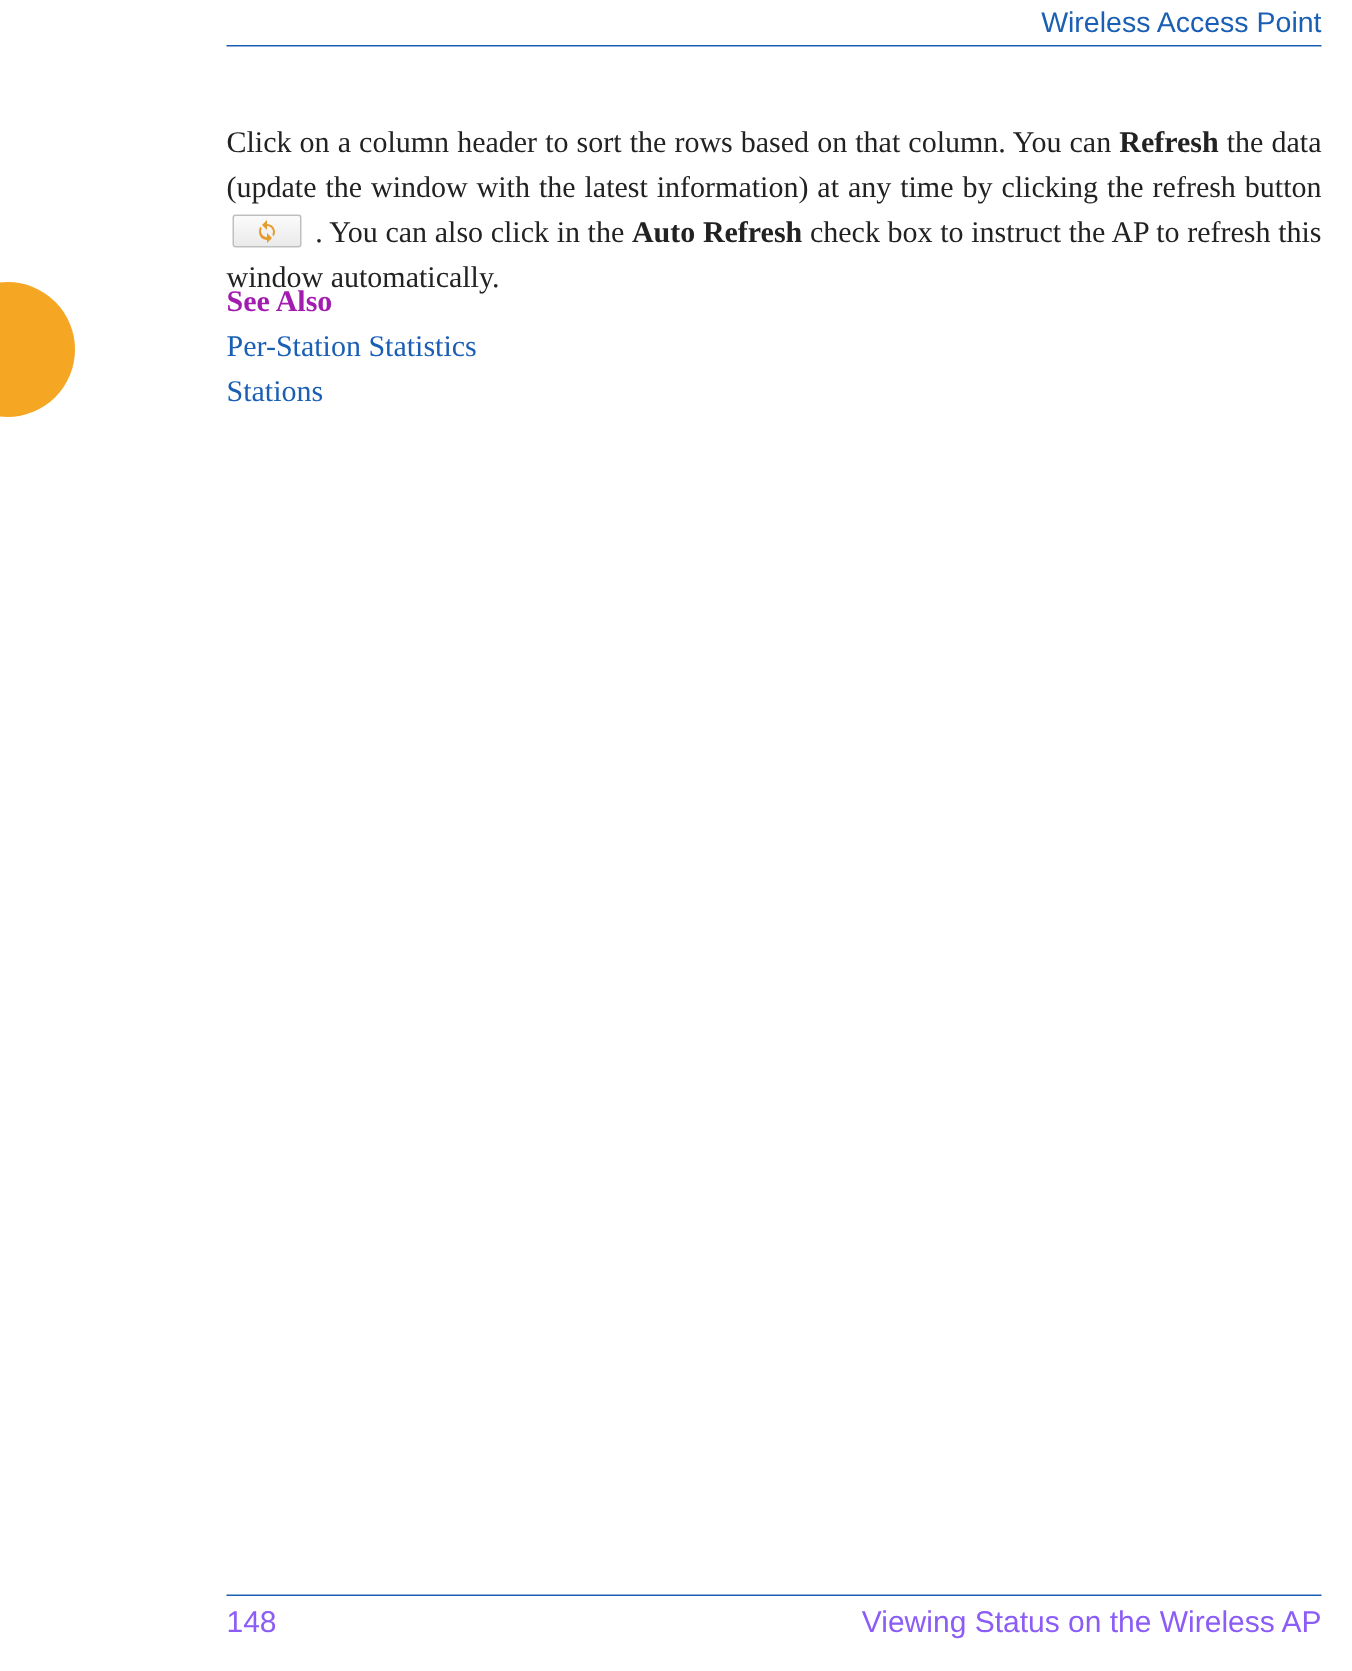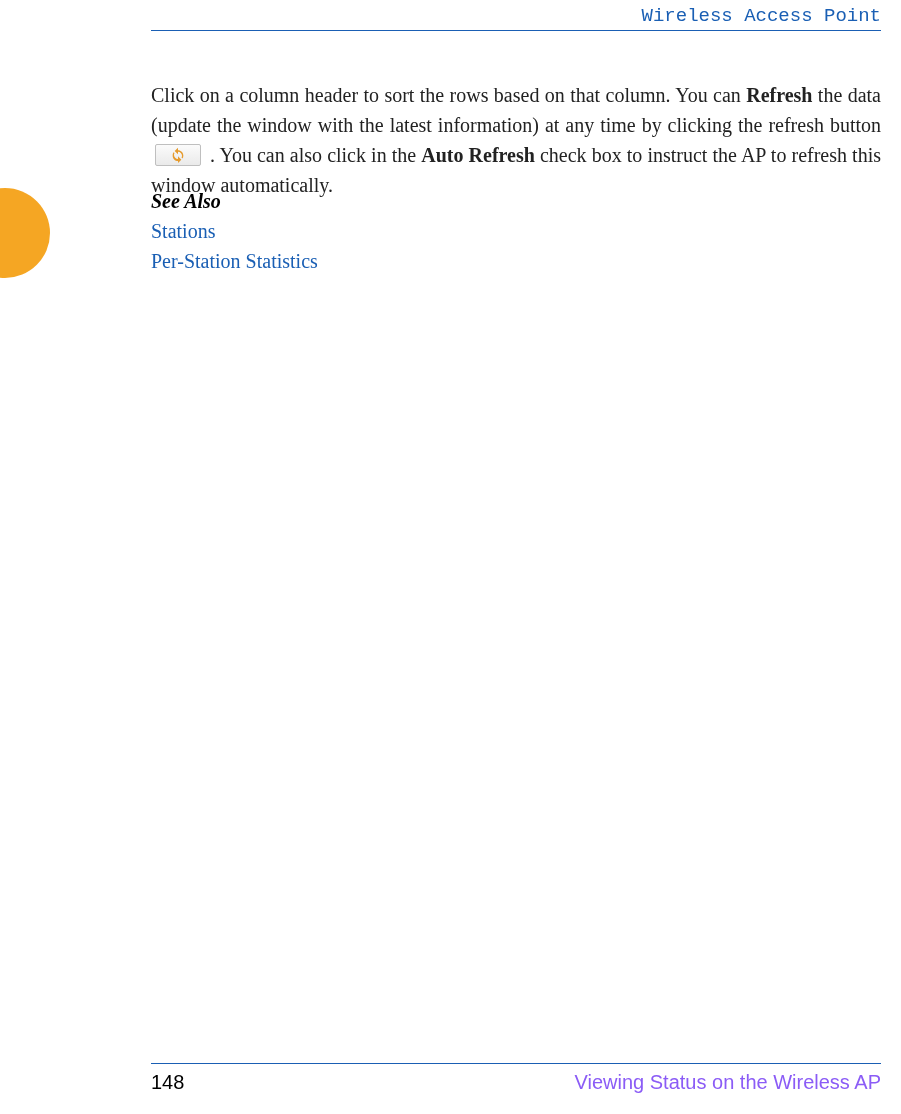--- a/index.html
+++ b/index.html
@@ -24,21 +24,21 @@
     right: 20px;
     top: 30px;
     border-top: 1px solid #1a5fb4;
   }
   .running-head {
     position: absolute;
     right: 20px;
     top: 5px;
     color: #1a5fb4;
     font-size: 19px;
-    font-family: Liberation Mono, monospace;
+    font-family: Liberation Sans, sans-serif;
   }
   .body-text {
     position: absolute;
     left: 151px;
     right: 20px;
     top: 48px;
     font-size: 20px;
     line-height: 30px;
     color: #222;
     text-align: justify;
@@ -64,22 +64,21 @@
     height: 16px;
   }
   .see-also {
     position: absolute;
     left: 151px;
     top: 186px;
     font-size: 20px;
     line-height: 30px;
   }
   .see-also-title {
-    color: #000000;
-    font-style: italic;
+    color: #a21caf;
     font-weight: bold;
   }
   .see-also-link {
     color: #1a5fb4;
     display: block;
   }
   .thumb-tab {
     position: absolute;
     left: -40px;
     top: 188px;
@@ -92,21 +91,21 @@
     position: absolute;
     left: 151px;
     right: 20px;
     bottom: 50px;
     border-top: 1px solid #1a5fb4;
   }
   .page-number {
     position: absolute;
     left: 151px;
     bottom: 20px;
-    color: #000000;
+    color: #8b5cf6;
     font-family: "Trebuchet MS", "Lucida Sans", Arial, sans-serif;
     font-size: 20px;
   }
   .footer-title {
     position: absolute;
     right: 20px;
     bottom: 20px;
     color: #8b5cf6;
     font-family: "Trebuchet MS", "Lucida Sans", Arial, sans-serif;
     font-size: 20px;
@@ -125,21 +124,21 @@
   <div class="body-text">
     <span>Click on a column header to sort the rows based on that column. You can </span><span class="bold">Refresh</span><span> the data (update the window with the latest information) at any time by clicking the refresh button </span><span class="refresh-btn">
       <svg viewBox="0 0 24 24">
         <path fill="#e69b2d" d="M12 4V1L7 6l5 5V7c3.31 0 6 2.69 6 6 0 1.03-.27 2-.74 2.85l1.46 1.46A7.94 7.94 0 0 0 20 13c0-4.42-3.58-8-8-8zm0 14c-3.31 0-6-2.69-6-6 0-1.03.27-2 .74-2.85L5.28 7.69A7.94 7.94 0 0 0 4 13c0 4.42 3.58 8 8 8v3l5-5-5-5v4z"></path>
       </svg>
     </span><span> . You can also click in the </span><span class="bold">Auto Refresh</span><span> check box to instruct the AP to refresh this window automatically.</span>
   </div>
 
   <div class="see-also">
     <div class="see-also-title">See Also</div>
+    <a class="see-also-link">Per-Station Statistics</a>
     <a class="see-also-link">Stations</a>
-    <a class="see-also-link">Per-Station Statistics</a>
   </div>
 
   <div class="footer-rule"></div>
   <div class="page-number">148</div>
   <div class="footer-title">Viewing Status on the Wireless AP</div>
 
 </div>
 
 </body></html>

